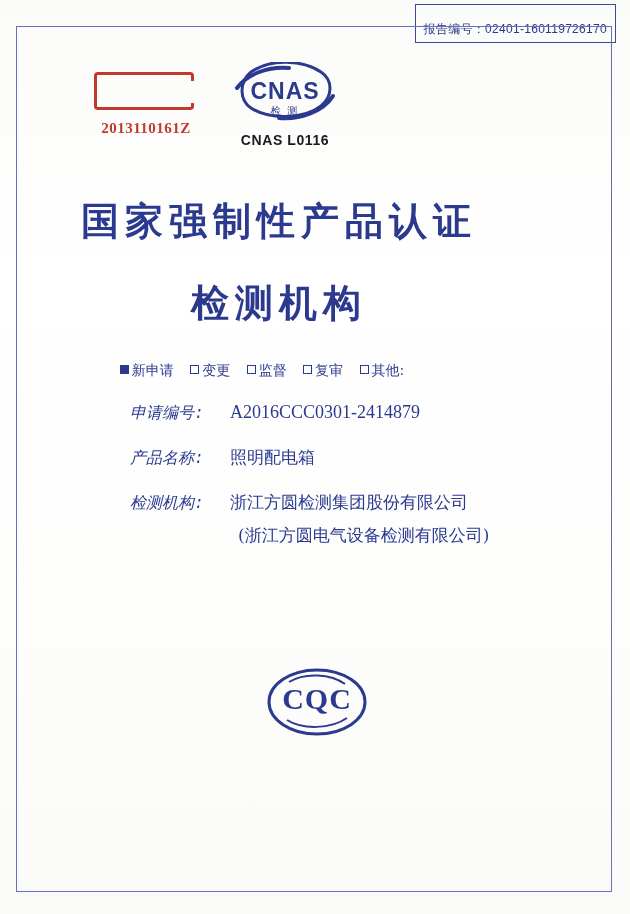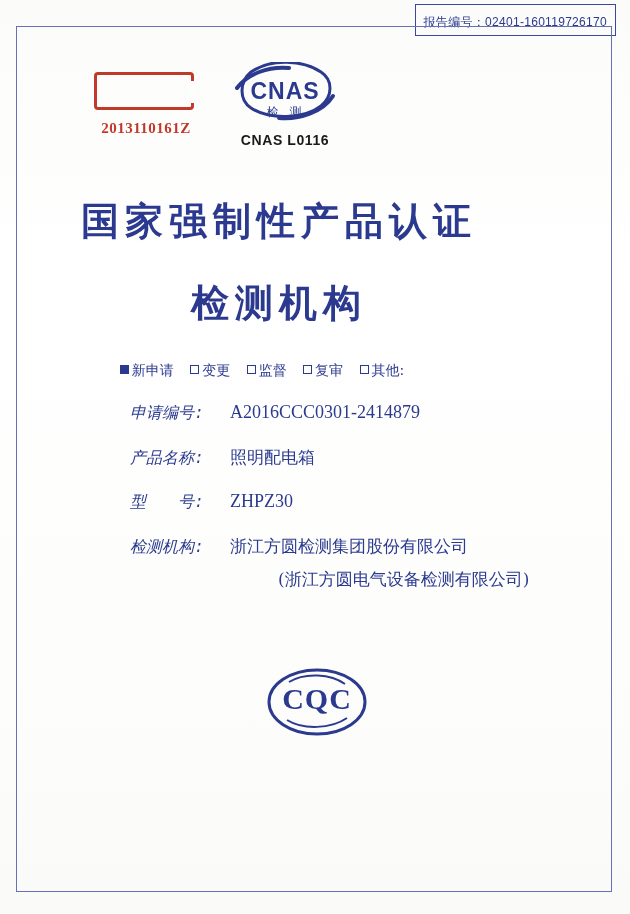--- a/index.html
+++ b/index.html
@@ -31,21 +31,21 @@
     background: linear-gradient(180deg, #fbfbf9 0%, #ffffff 30%, #fdfdfc 70%, #fafaf8 100%);
     pointer-events: none;
   }
 
   
   .report-no-box {
     position: absolute;
     top: 4px;
     right: 14px;
     border: 1px solid #3a49a0;
-    padding: 9px 8px 4px 8px;
+    padding: 16px 8px 4px 8px;
     font-size: 12px;
     color: #2b3a8f;
     letter-spacing: 0.3px;
     white-space: nowrap;
     font-family: "Liberation Sans", sans-serif;
   }
   .report-no-box .label {
     font-family: "Liberation Sans", sans-serif;
     font-size: 12px;
   }
@@ -159,22 +159,22 @@
     font-size: 23px;
     color: #2b3a8f;
     letter-spacing: 1px;
   }
   .cnas-sub {
     position: absolute;
     left: 0;
     top: 42px;
     width: 120px;
     text-align: center;
-    font-family: Liberation Mono, monospace;
-    font-size: 12px;
+    font-family: Liberation Serif, serif;
+    font-size: 10px;
     color: #2b3a8f;
     letter-spacing: 2px;
   }
   .cnas-code {
     margin-top: 2px;
     font-family: "Liberation Sans", sans-serif;
     font-weight: bold;
     font-size: 14px;
     color: #1a1a1a;
     letter-spacing: 0.6px;
@@ -265,21 +265,20 @@
     text-align: right;
   }
   .field-note {
     font-family: "DejaVu Serif", serif;
     font-size: 17px;
     color: #2b3a8f;
     padding-left: 238px;
     margin-top: -12px;
     margin-bottom: 20px;
     white-space: nowrap;
-    margin-left: 40px;
   }
 
   
   .cqc-seal {
     position: absolute;
     left: 265px;
     top: 666px;
     width: 104px;
     height: 72px;
   }
@@ -358,24 +357,20 @@
     <div class="field-row">
       <span class="field-label">申请编号:</span>
       <span class="field-value">A2016CCC0301-2414879</span>
     </div>
 
     <div class="field-row">
       <span class="field-label">产品名称:</span>
       <span class="field-value cjk">照明配电箱</span>
     </div>
 
-    <div class="field-row">
-      <span class="field-label">型　　号:</span>
-      <span class="field-value">ZHPZ30</span>
-    </div>
 
     <div class="field-row">
       <span class="field-label">检测机构:</span>
       <span class="field-value cjk">浙江方圆检测集团股份有限公司</span>
     </div>
 
     <div class="field-note">(浙江方圆电气设备检测有限公司)</div>
 
   </div>
 

